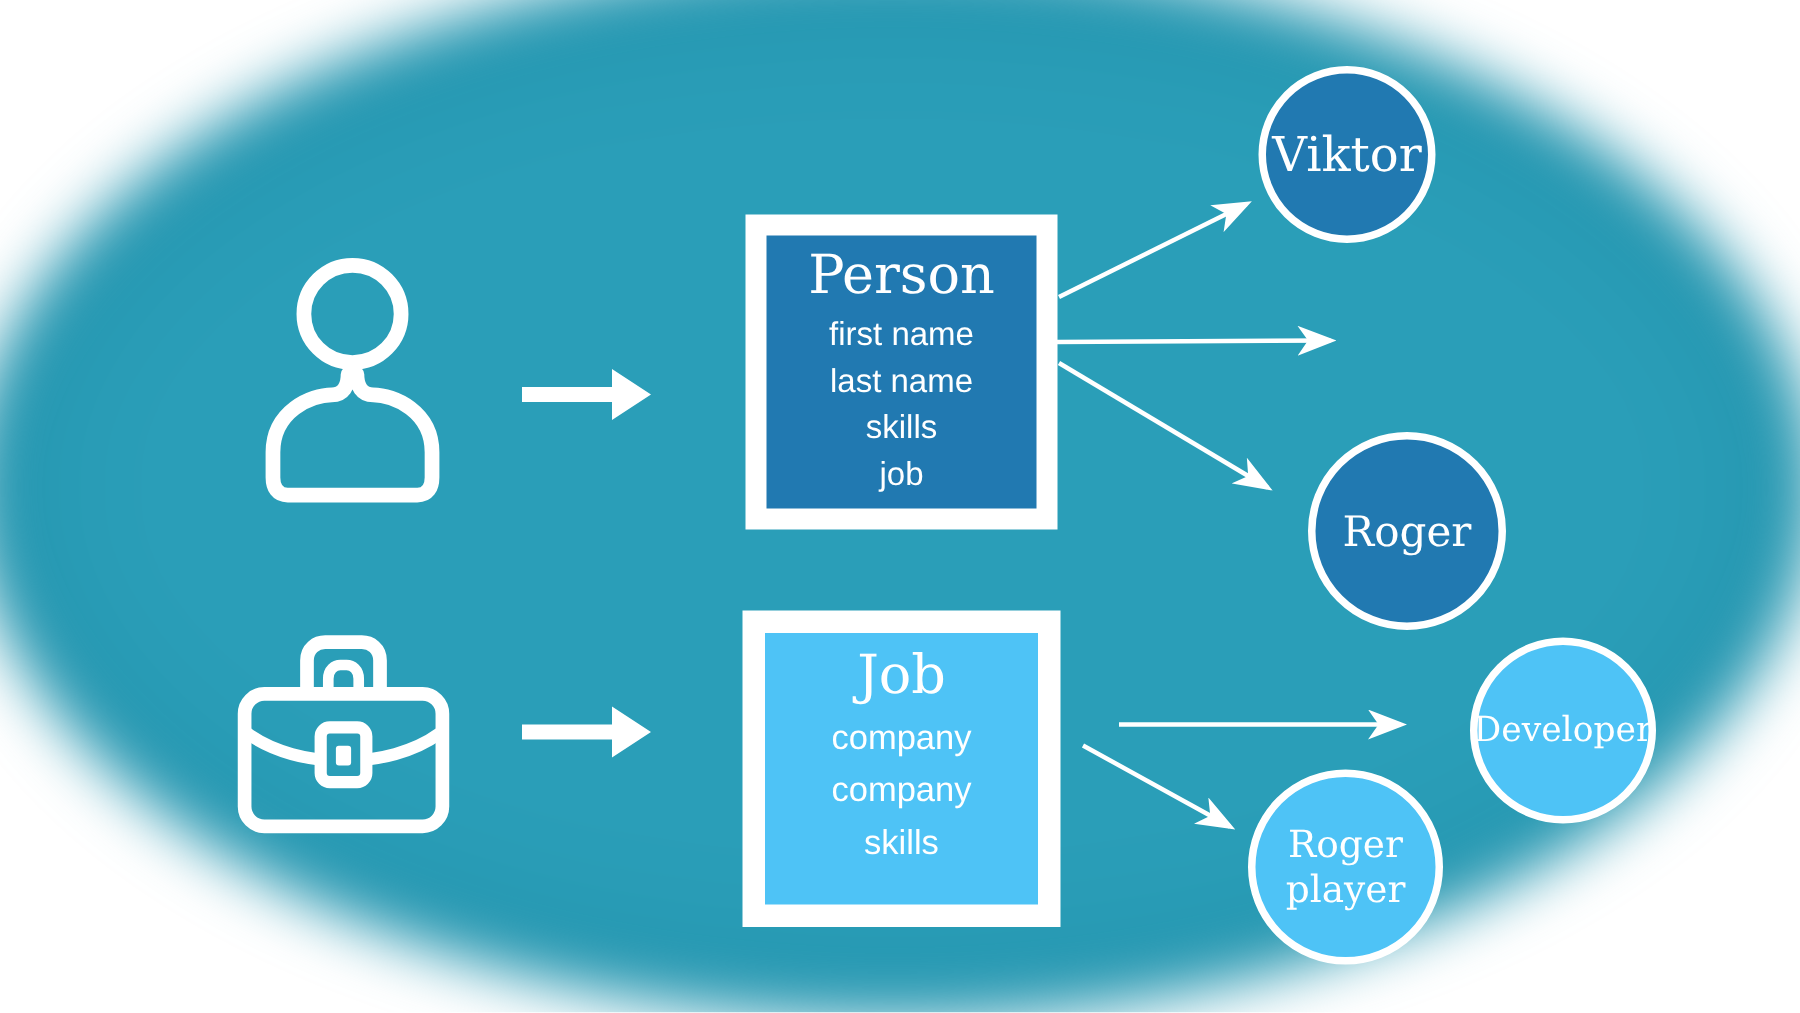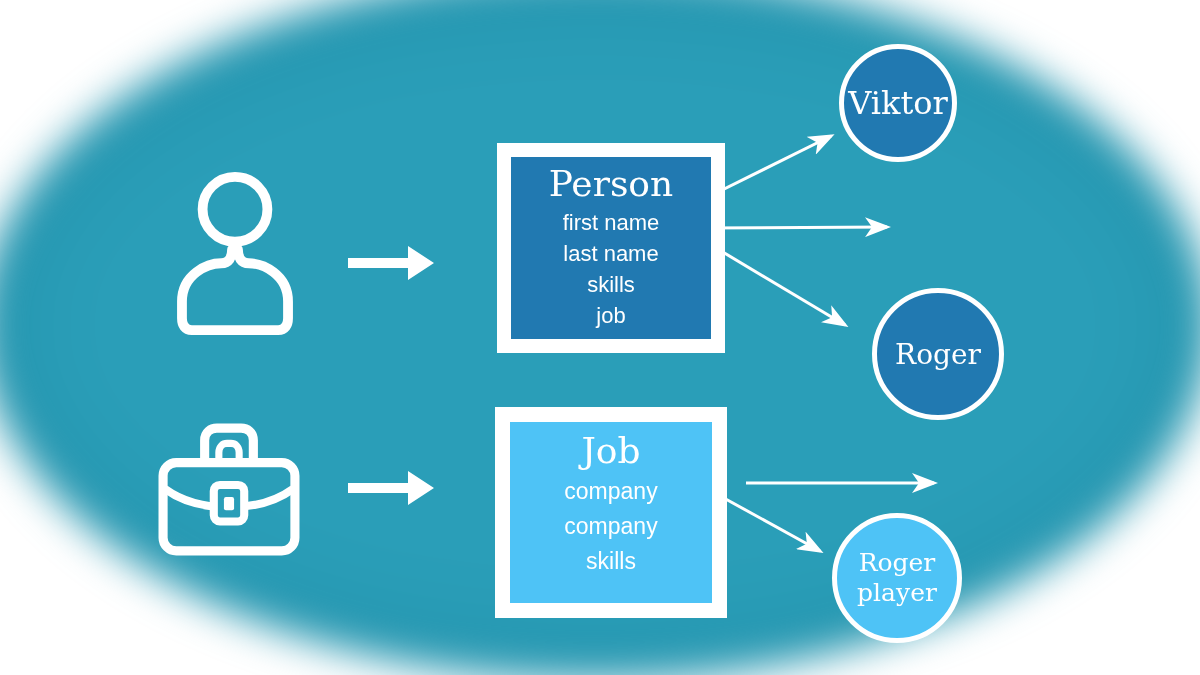--- a/index.html
+++ b/index.html
@@ -21,21 +21,21 @@
     position:absolute;left:0;top:24px;width:1200px;margin:0;
     text-align:center;color:#ffffff;
     font-family:"DejaVu Serif", serif;font-weight:bold;font-size:62px;
     letter-spacing:1px;
   }
   svg{position:absolute;overflow:visible;}
   .person-svg{left:176px;top:170px;width:118px;height:163px;}
   .briefcase-svg{left:158px;top:422px;width:142px;height:134px;}
   .arrows-svg{left:0;top:0;width:1200px;height:675px;}
 
-  .class-box{position:absolute;background:#ffffff;padding-left:20px;}
+  .class-box{position:absolute;background:#ffffff;}
   .class-box .inner{
     position:absolute;color:#ffffff;text-align:center;
     display:flex;flex-direction:column;align-items:center;
   }
   .box-person{left:497px;top:143px;width:208px;height:210px;}
   .box-person .inner{left:14px;top:14px;right:14px;bottom:14px;background:#2179B1;}
   .box-job{left:495px;top:407px;width:212px;height:211px;}
   .box-job .inner{left:15px;top:15px;right:15px;bottom:15px;background:#4EC3F6;}
   .box-title{
     font-family:"DejaVu Serif", serif;font-size:36px;line-height:46px;
@@ -115,17 +115,20 @@
         <div class="attr">skills</div>
       </div>
     </div>
 
     <div class="circle c-dark c-viktor">
       <span>Viktor</span>
     </div>
     <div class="circle c-dark c-roger">
       <span>Roger</span>
     </div>
+    <div class="circle c-light c-developer">
+      <span>Developer</span>
+    </div>
     <div class="circle c-light c-tennis">
       <span>Roger player</span>
     </div>
   </div>
 </div>
 
 </body></html>

